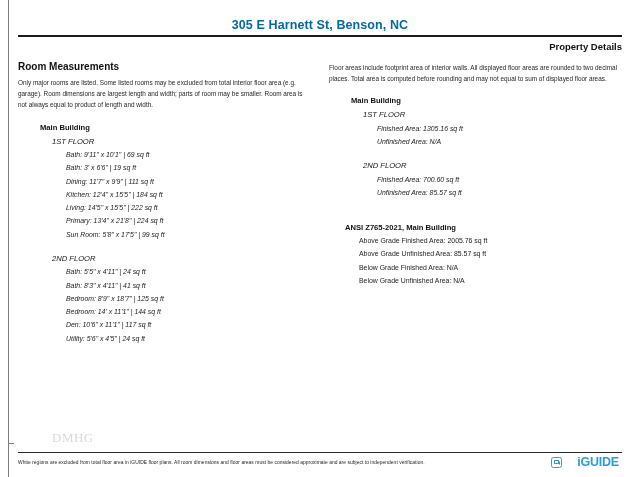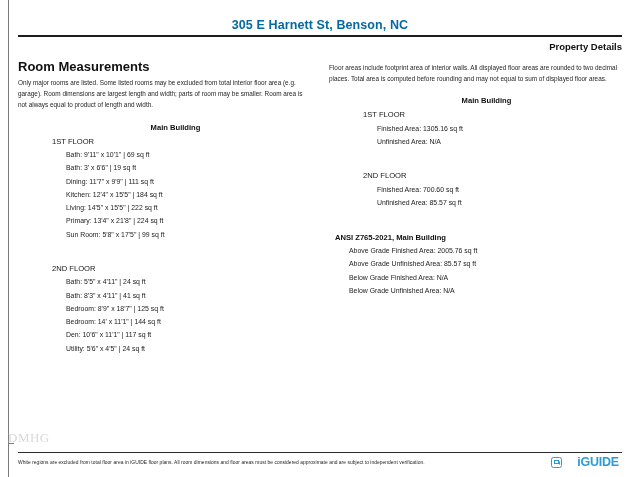--- a/index.html
+++ b/index.html
@@ -70,21 +70,21 @@
     position: absolute;
     left: 18px; top: 62px;
     width: 604px;
     display: flex;
     gap: 18px;
   }
   .col {
     width: 293px;
   }
   .section-heading {
-    font-size: 13px;
+    font-size: 10px;
     font-weight: bold;
     color: #111;
     margin-bottom: 5px;
     line-height: 10px;
   }
   .section-note {
     font-size: 6.4px;
     line-height: 11.2px;
     color: #1f1f1f;
     margin: 0 0 10px 0;
@@ -92,43 +92,43 @@
   }
 
   .building {
     margin-left: 22px;
   }
   .building-name {
     font-size: 7.6px;
     font-weight: bold;
     color: #111;
     line-height: 13px;
-    text-align: center;
   }
   .floor-block {
     margin-top: 1px;
+    font-style: italic;
   }
   .floor-block + .floor-block {
-    margin-top: 21px;
+    margin-top: 11px;
   }
   .floor-name {
     font-size: 7.6px;
     color: #151515;
     line-height: 13.3px;
     margin-left: 12px;
   }
   .entry {
     font-size: 6.9px;
     color: #1b1b1b;
     line-height: 13.3px;
     margin-left: 26px;
     white-space: nowrap;
   }
   .subsection {
-    margin-left: 6px;
+    margin-left: 16px;
     margin-top: 22px;
   }
   .subsection-title {
     font-size: 7.6px;
     font-weight: bold;
     color: #111;
     line-height: 13px;
   }
   .subsection .entry {
     margin-left: 14px;
@@ -140,20 +140,21 @@
   
   .watermark {
     position: absolute;
     left: 8px;
     top: 430px;
     font-size: 13px;
     letter-spacing: 0.5px;
     color: #d8d8d8;
     font-family: "Liberation Serif", serif;
     user-select: none;
+    padding-left: 44px;
   }
 
   
   .footer {
     position: absolute;
     left: 18px;
     top: 452px;
     width: 604px;
   }
   .footer-rule {

